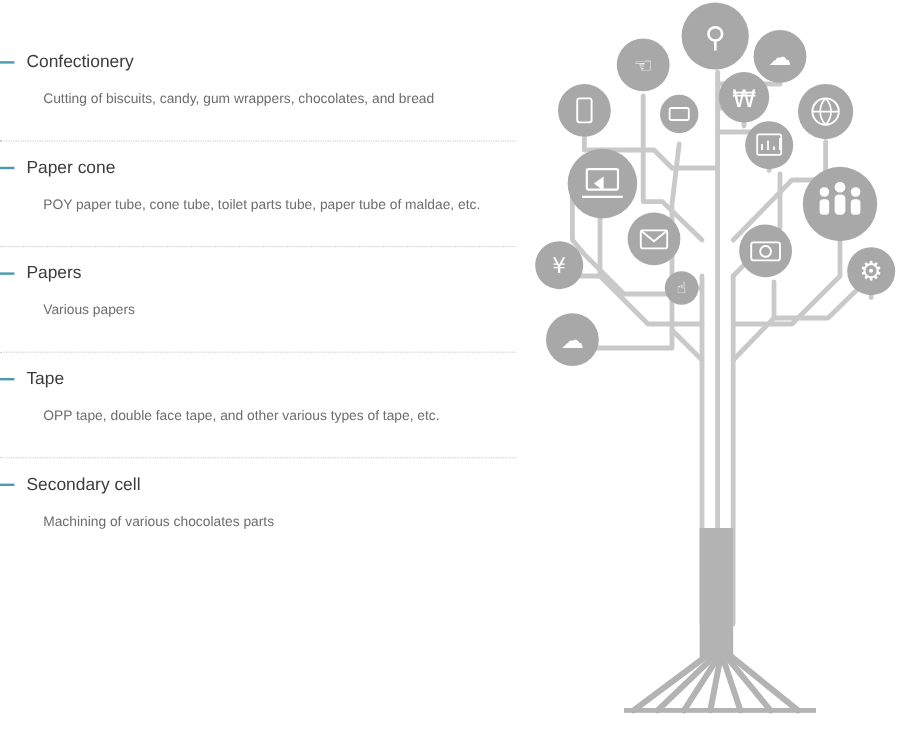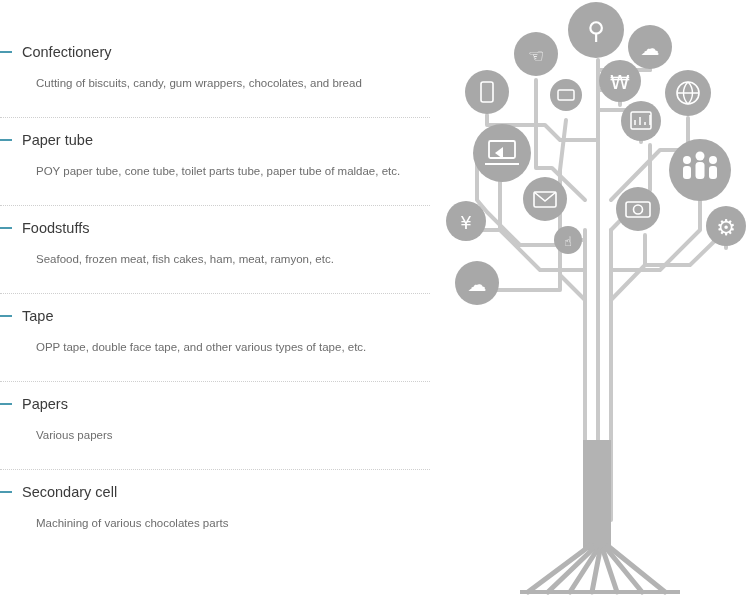--- a/index.html
+++ b/index.html
@@ -90,47 +90,40 @@
       <div class="item-inner">
         <span class="dash"></span>
         <h3 class="item-title">Confectionery</h3>
         <p class="item-desc">Cutting of biscuits, candy, gum wrappers, chocolates, and bread</p>
       </div>
     </div>
 
     <div class="list-item">
       <div class="item-inner">
         <span class="dash"></span>
-        <h3 class="item-title">Paper tube</h3>
+        <h3 class="item-title">Paper cone</h3>
         <p class="item-desc">POY paper tube, cone tube, toilet parts tube, paper tube of maldae, etc.</p>
       </div>
     </div>
 
-    <div class="list-item">
-      <div class="item-inner">
-        <span class="dash"></span>
-        <h3 class="item-title">Foodstuffs</h3>
-        <p class="item-desc">Seafood, frozen meat, fish cakes, ham, meat, ramyon, etc.</p>
-      </div>
-    </div>
-
+
+
+    <div class="list-item">
+      <div class="item-inner">
+        <span class="dash"></span>
+        <h3 class="item-title">Papers</h3>
+        <p class="item-desc">Various papers</p>
+      </div>
+    </div>
 
     <div class="list-item">
       <div class="item-inner">
         <span class="dash"></span>
         <h3 class="item-title">Tape</h3>
         <p class="item-desc">OPP tape, double face tape, and other various types of tape, etc.</p>
-      </div>
-    </div>
-
-    <div class="list-item">
-      <div class="item-inner">
-        <span class="dash"></span>
-        <h3 class="item-title">Papers</h3>
-        <p class="item-desc">Various papers</p>
       </div>
     </div>
 
     <div class="list-item">
       <div class="item-inner">
         <span class="dash"></span>
         <h3 class="item-title">Secondary cell</h3>
         <p class="item-desc">Machining of various chocolates parts</p>
       </div>
     </div>

